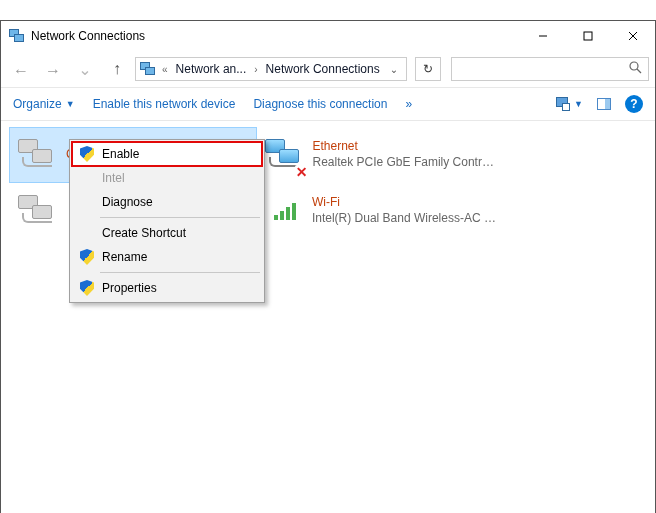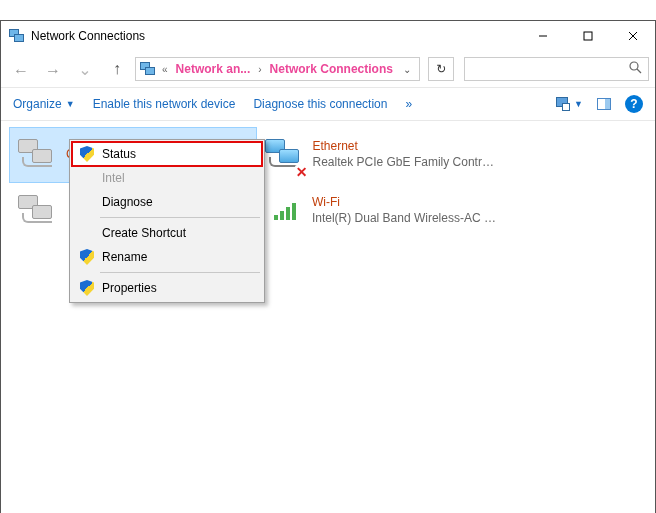--- a/index.html
+++ b/index.html
@@ -6,21 +6,21 @@
   body { margin: 0; background: #fff; }
   .window { width: 656px; height: 513px; border: 1px solid #555; display: flex; flex-direction: column; background: #fff; position: relative; margin-top: 20px; }
   .titlebar { height: 30px; display: flex; align-items: center; padding-left: 8px; }
   .titlebar .title { margin-left: 6px; color: #000; }
   .winbtns { margin-left: auto; display: flex; height: 100%; }
   .winbtn { width: 45px; display: flex; align-items: center; justify-content: center; color: #000; }
   .navrow { height: 36px; display: flex; align-items: center; padding: 0 6px; gap: 4px; }
   .navarrow { width: 28px; height: 26px; display: flex; align-items: center; justify-content: center; color: #9a9a9a; font-size: 16px; }
   .uparrow { color: #555; }
   .address { flex: 1; height: 24px; border: 1px solid #ccc; display: flex; align-items: center; padding: 0 4px; gap: 4px; max-width: 330px; }
-  .addr-seg { padding: 0 2px; color: #ec4899; white-space: nowrap; font-weight: bold; }
+  .addr-seg { padding: 0 2px; color: #0f172a; white-space: nowrap; }
   .addr-chev { color: #666; font-size: 10px; padding: 0 2px; }
   .addr-drop { margin-left: auto; color: #555; font-size: 10px; padding: 0 4px; }
   .refresh { width: 26px; height: 24px; border: 1px solid #ccc; margin-left: 4px; display: flex; align-items: center; justify-content: center; color: #333; }
   .search { flex: 1; height: 24px; border: 1px solid #ccc; margin-left: 6px; display: flex; align-items: center; padding: 0 6px; color: #888; position: relative; }
   .search .mag { margin-left: auto; color: #666; }
   .toolbar { height: 34px; border-top: 1px solid #e8e8e8; border-bottom: 1px solid #e8e8e8; display: flex; align-items: center; padding: 0 12px; gap: 18px; background: #fff; }
   .tbitem { color: #1a6bc0; display: flex; align-items: center; gap: 4px; }
   .tbitem .drop { font-size: 9px; color: #1a6bc0; }
   .tb-q { width: 18px; height: 18px; border-radius: 50%; background: #0078d7; color: #fff; display: flex; align-items: center; justify-content: center; font-weight: bold; font-size: 12px; }
   .content { flex: 1; position: relative; overflow: hidden; padding: 6px 8px 2px 8px; }
@@ -213,21 +213,21 @@
 
     </div>
   </div>
 
 
   <div class="ctxmenu">
     <div class="ctxitem highlight">
       <span class="ctxicon">
           <span class="shield"></span>
         </span>
-      <span>Status</span>
+      <span>Enable</span>
     </div>
     <div class="ctxitem disabled">
         <span>Intel</span>
       </div>
     <div class="ctxitem">
         <span>Diagnose</span>
       </div>
     <div class="ctxsep"></div>
     <div class="ctxitem">
         <span>Create Shortcut</span>

